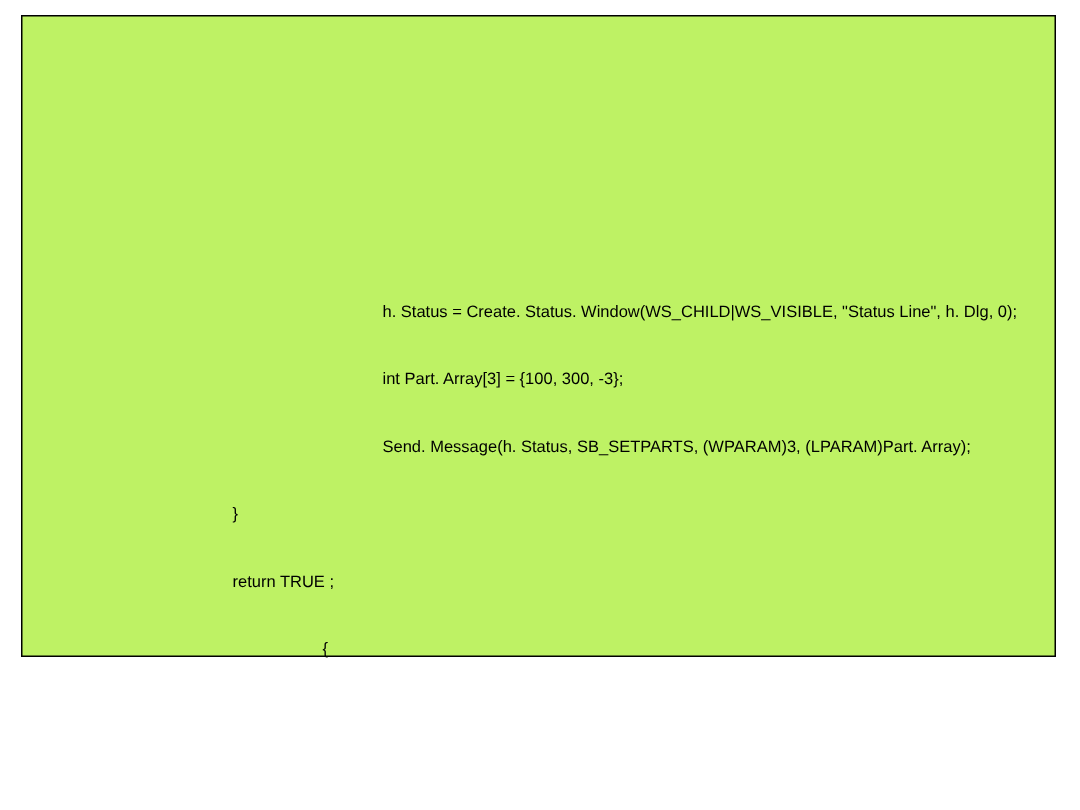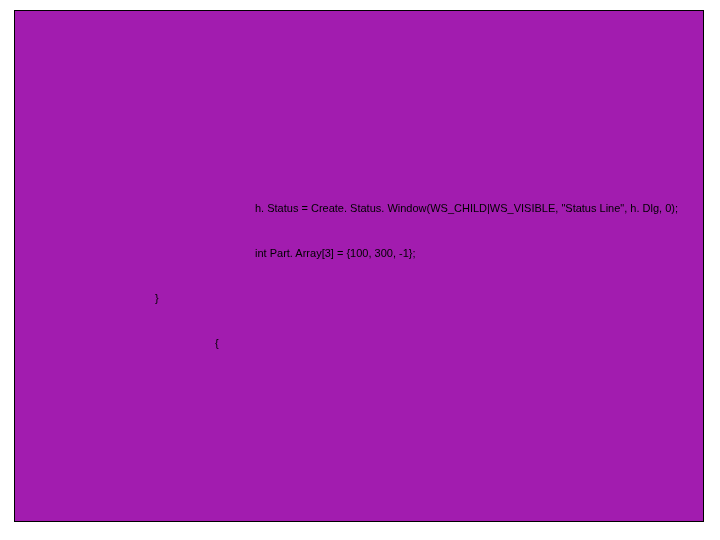--- a/index.html
+++ b/index.html
@@ -8,24 +8,24 @@
     width: 720px;
     height: 540px;
     background: #ffffff;
     font-family: Arial, Helvetica, sans-serif;
   }
   .frame {
     position: absolute;
     left: 14px;
     top: 10px;
     width: 690px;
-    height: 512px;
+    height: 428px;
     border: 1px solid #000;
     box-sizing: border-box;
-    background: #a21caf;
+    background: #bef264;
   }
   .code {
     position: absolute;
     left: 20px;
     top: 160px;
     width: 660px;
     font-size: 11px;
     line-height: 15px;
     color: #000;
     white-space: pre;
@@ -35,21 +35,23 @@
   .ind2 { padding-left: 120px; }
   .ind3 { padding-left: 180px; }
   .ind4 { padding-left: 220px; }
 </style>
 </head>
 <body>
 
 <div class="frame">
   <div class="code">
     <span class="line ind4">h. Status = Create. Status. Window(WS_CHILD|WS_VISIBLE, "Status Line", h. Dlg, 0);</span>
-    <span class="line ind4">int Part. Array[3] = {100, 300, -1};</span>
+    <span class="line ind4">int Part. Array[3] = {100, 300, -3};</span>
+    <span class="line ind4">Send. Message(h. Status, SB_SETPARTS, (WPARAM)3, (LPARAM)Part. Array);</span>
     <span class="line ind2">}</span>
+    <span class="line ind2">return TRUE ;</span>
     <span class="line ind3">{</span>
     
     
     
     
   </div>
 </div>
 
 </body></html>

